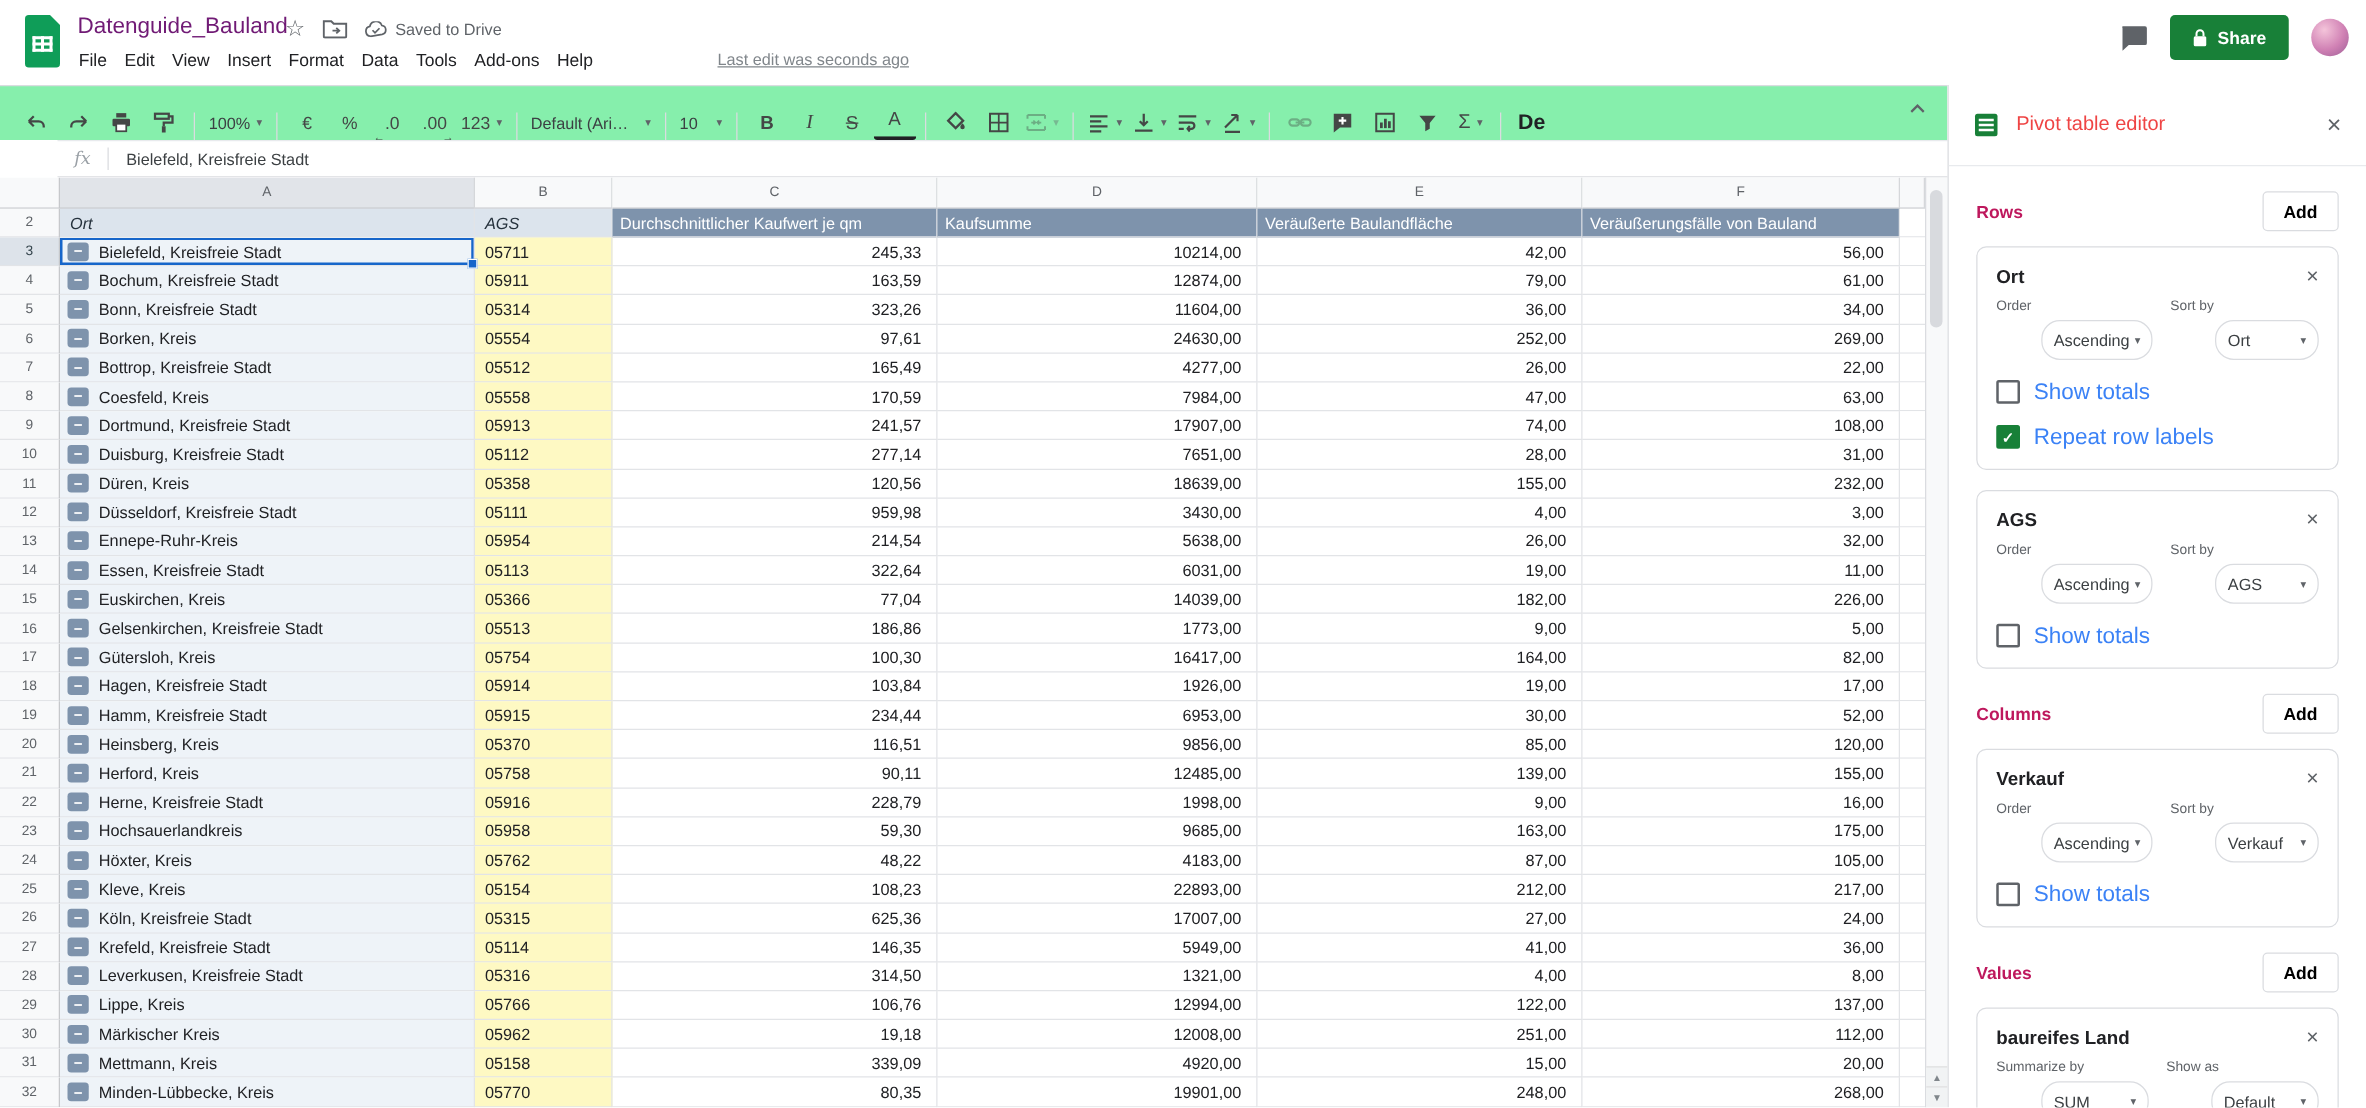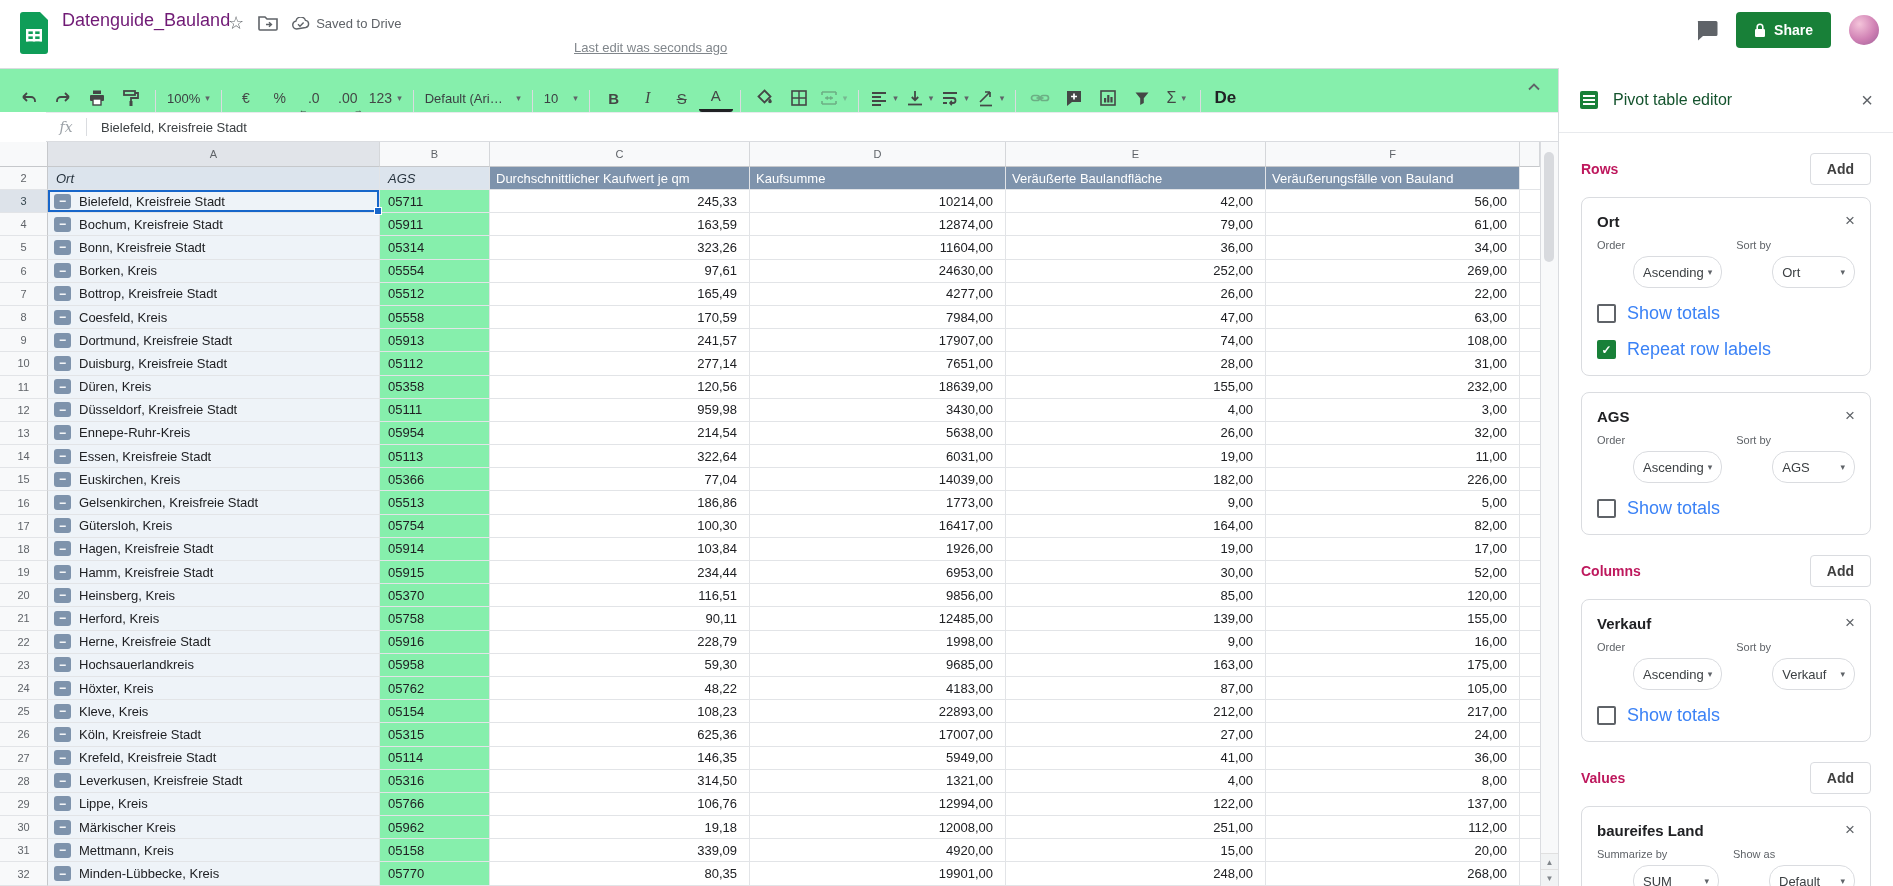--- a/index.html
+++ b/index.html
@@ -54,47 +54,47 @@
   .colA{background:#e1e4e9;}
   .grow{display:flex;height:23.2px;}
   .hrow{height:23px;}
   .gutter{width:48px;background:#f8f9fa;border-right:1px solid #c6c8cb;border-bottom:1px solid #e2e4e7;
           box-sizing:border-box;display:flex;align-items:center;justify-content:center;
           font-size:11px;color:#5f6368;flex:none;}
   .gsel{background:#dde3ea;color:#37474f;}
   .cell{border-right:1px solid #e2e4e7;border-bottom:1px solid #e2e4e7;box-sizing:border-box;
         display:flex;align-items:center;font-size:13px;color:#202124;white-space:nowrap;overflow:hidden;flex:none;}
   .ca{width:332px;padding-left:0;background:#eef3f8;overflow:visible;position:relative;}
-  .cb{width:110px;padding-left:8px;background:#86efac;}
+  .cb{width:110px;padding-left:8px;background:#fef9c3;}
   .cc{width:260px;} .cd{width:256px;} .ce{width:260px;} .cf{width:254px;}
   .sliver{width:20px;border-right:none;background:#fff;}
   .num{justify-content:flex-end;padding-right:12px;}
   .h-ab{background:#dce4ed;font-style:italic;color:#25313c;padding-left:8px;}
   .h-cf{background:#7e93ac;color:#fff;padding-left:6px;}
   .chip{width:17px;height:15px;border-radius:3px;background:#7e93ac;color:#fff;display:flex;flex:none;
         align-items:center;justify-content:center;font-size:12px;font-weight:700;margin:0 8px 0 6px;line-height:1;}
   .sel{box-shadow:inset 0 0 0 2px #1766ca;z-index:3;}
   .sel::after{content:"";position:absolute;right:-3px;bottom:-3px;width:6px;height:6px;background:#1766ca;
               border:1px solid #fff;z-index:6;}
   
   .vscroll{position:absolute;left:1540px;top:142px;width:18px;height:744px;background:#f8f9fa;
            border-left:1px solid #dadce0;box-sizing:border-box;}
   .vthumb{position:absolute;left:3px;top:10px;width:10px;height:110px;background:#d8dade;border-radius:6px;}
   .varrow{position:absolute;left:0;width:17px;height:16px;display:flex;align-items:center;justify-content:center;
           font-size:8px;color:#80868b;background:#f1f3f4;border-top:1px solid #e0e0e0;}
   
   .panel{position:absolute;left:1558px;top:68px;width:335px;height:818px;background:#fff;
          border-left:1px solid #dadce0;box-sizing:border-box;}
   .phead{height:64px;display:flex;align-items:center;padding:0 20px;border-bottom:1px solid #e8eaed;}
-  .ptitle{font-size:16px;color:#14532d;margin-left:14px;flex:1;}
+  .ptitle{font-size:16px;color:#ef4444;margin-left:14px;flex:1;}
   .pclose{color:#5f6368;font-size:20px;}
   .pbody{padding:0 22px;}
   .psection{display:flex;align-items:center;justify-content:space-between;margin:20px 0 12px;}
   .plabel{font-size:14px;font-weight:700;color:#be185d;}
-  .add-btn{border:1px solid #dadce0;border-radius:4px;background:#fff;color:#404040;font-size:14px;
+  .add-btn{border:1px solid #dadce0;border-radius:4px;background:#fff;color:#000000;font-size:14px;
            font-weight:700;padding:7px 16px;}
   .card{border:1px solid #dadce0;border-radius:8px;padding:13px 15px 15px;margin-bottom:16px;}
   .card-head{display:flex;align-items:center;justify-content:space-between;}
   .card-title{font-size:15px;font-weight:700;color:#202124;}
   .card-close{color:#5f6368;font-size:17px;}
   .fields{display:flex;gap:14px;margin-top:8px;}
   .field{flex:1;}
   .flabel{font-size:11px;color:#5f6368;margin-bottom:5px;}
   .select{border:1px solid #dadce0;border-radius:15px;height:30px;display:flex;align-items:center;
           justify-content:space-between;padding:0 9px;font-size:13px;color:#3c4043;margin-left:36px;}
@@ -126,20 +126,31 @@
       <path d="M8 9.5 h5 m-2-2.2 l2.4 2.2 l-2.4 2.2" fill="none" stroke="#5f6368" stroke-width="1.5"></path>
     </svg>
     <span class="saved">
       <svg width="18" height="13" viewBox="0 0 18 13">
         <path d="M4.5 12 a4 4 0 0 1-.6-7.9 a5 5 0 0 1 9.6-.7 a3.6 3.6 0 0 1 .2 7.1 Z" fill="none" stroke="#5f6368" stroke-width="1.4"></path>
         <path d="M6 7.2 l2 2 l3.6-3.6" fill="none" stroke="#5f6368" stroke-width="1.4"></path>
       </svg>
       <span>Saved to Drive</span>
     </span>
   </div>
+  <div class="menubar" id="menu-bar">
+      <span class="menu-item">File</span>
+      <span class="menu-item">Edit</span>
+      <span class="menu-item">View</span>
+      <span class="menu-item">Insert</span>
+      <span class="menu-item">Format</span>
+      <span class="menu-item">Data</span>
+      <span class="menu-item">Tools</span>
+      <span class="menu-item">Add-ons</span>
+      <span class="menu-item">Help</span>
+    </div>
   <span class="last-edit" style="position:absolute;left:548px;top:40px;">Last edit was seconds ago</span>
   <div class="top-right">
     <svg width="22" height="21" viewBox="0 0 22 21">
       <path d="M2 1 h18 a1.5 1.5 0 0 1 1.5 1.5 v12 a1.5 1.5 0 0 1-1.5 1.5 H7 l-5 4.5 V2.5 A1.5 1.5 0 0 1 2 1 Z" fill="#5f6368"></path>
     </svg>
     <div class="share-btn">
       <svg width="12" height="15" viewBox="0 0 12 15">
         <rect x="1" y="6" width="10" height="8" rx="1.2" fill="#fff"></rect>
         <path d="M3.2 6 V4 a2.8 2.8 0 0 1 5.6 0 v2" fill="none" stroke="#fff" stroke-width="1.6"></path>
       </svg>

